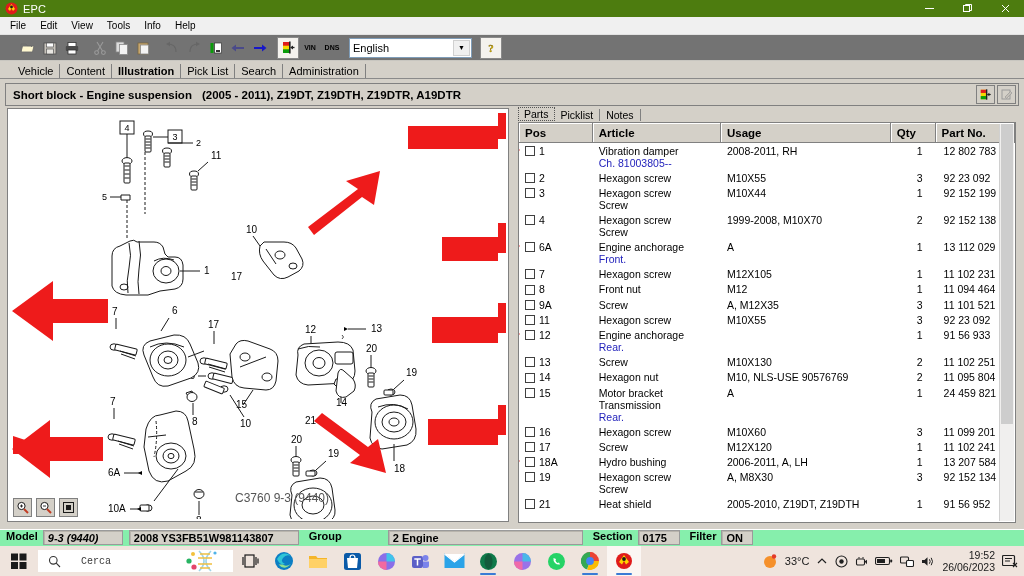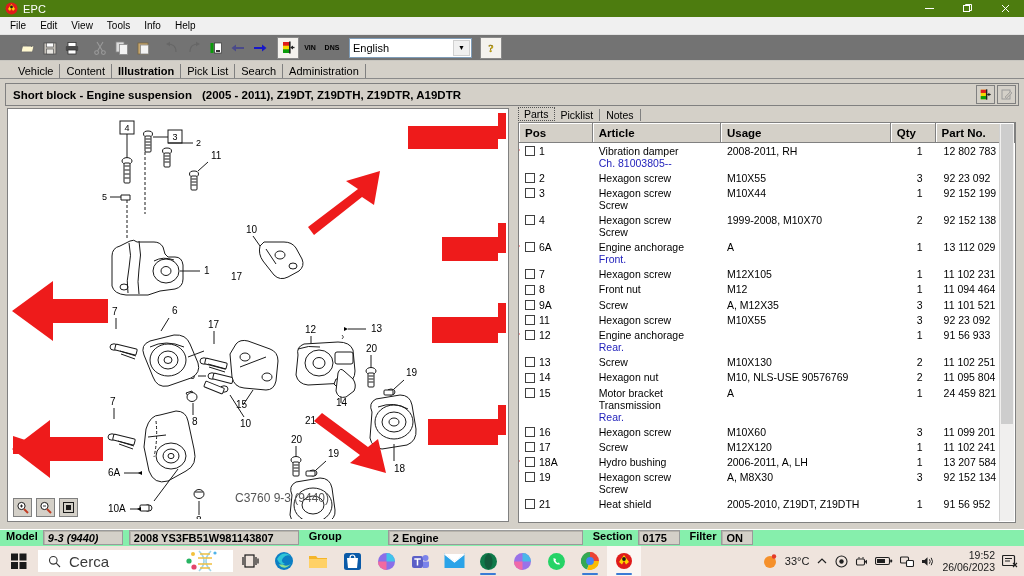--- a/index.html
+++ b/index.html
@@ -106,21 +106,21 @@
   .sb-lab{padding:0 5px 0 6px;}
   .sb-val{border:1px solid #9a9a9a;background:#d4d0c8;padding:0 4px;height:13px;
     display:flex;align-items:center;font-weight:bold;box-shadow:inset 1px 1px 0 #b8b4ac;}
 
   
   .taskbar{position:absolute;left:0;bottom:0;width:1024px;height:30px;
     background:#efe4dd;display:flex;align-items:center;}
   .tb-start{width:38px;height:30px;display:flex;align-items:center;justify-content:center;}
   .tb-search{width:195px;height:22px;background:#fff;display:flex;align-items:center;
     position:relative;overflow:hidden;}
-  .tb-search .ph{font-size:15px;color:#3a3a3a;margin-left:8px;}
+  .tb-search .ph{font-size:10px;color:#3a3a3a;margin-left:20px;font-family:Liberation Mono, monospace;}
   .tb-icon{width:34px;height:30px;display:flex;align-items:center;justify-content:center;position:relative;}
   .tb-icon.running::after{content:"";position:absolute;bottom:1px;left:9px;width:16px;height:2px;
     background:#3a7bd5;border-radius:1px;}
   .tb-icon.active{background:#fbf6f3;}
   .tray{margin-left:auto;display:flex;align-items:center;padding-right:6px;gap:7px;}
   .tray-item{display:flex;align-items:center;font-size:11px;color:#202020;}
   .clock{font-size:10.5px;line-height:12px;text-align:right;color:#202020;}
   svg{display:block;}
 </style>
 </head>

